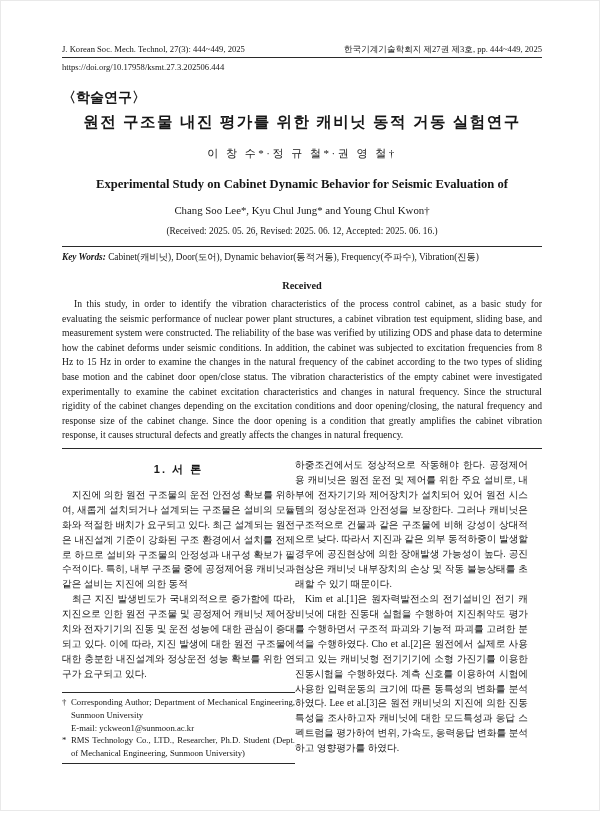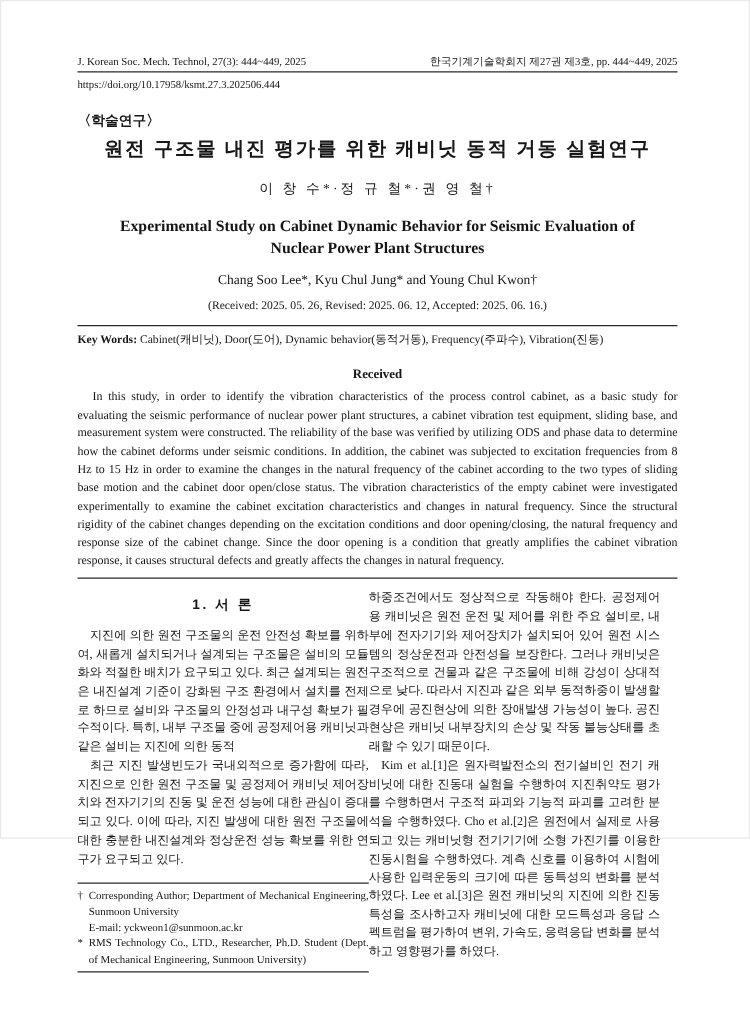--- a/index.html
+++ b/index.html
@@ -3,46 +3,46 @@
 <meta charset="utf-8">
 <style>
   * { box-sizing: border-box; margin: 0; padding: 0; }
   html, body { width: 600px; height: 821px; background: #ffffff; }
   body {
     font-family: "Liberation Serif", "DejaVu Serif", serif;
     color: #161616;
     overflow: hidden;
   }
   .page {
-    width: 600px; height: 671px;
+    width: 600px; height: 811px;
     padding: 42px 57px 0 61px;
     background: #ffffff;
     border: 1px solid #e9e9e9;
   }
 
   
   .hdr-row { display: flex; justify-content: space-between; font-size: 8.6px; line-height: 12px; white-space: nowrap; }
   .hdr-rule { border-bottom: 1.1px solid #2a2a2a; margin: 2px 0 3px; }
 
   
-  .category { margin-top: 16px; font-family: "Liberation Sans", "DejaVu Sans", sans-serif; font-size: 11px; font-weight: bold; }
+  .category { margin-top: 16px; font-family: "Liberation Sans", "DejaVu Sans", sans-serif; font-size: 14px; font-weight: bold; }
   .title-ko {
     margin-top: 5px; text-align: center;
     font-family: "Liberation Sans", "DejaVu Sans", sans-serif;
     font-size: 15.5px; font-weight: bold; letter-spacing: 1.5px;
   }
   .authors-ko { margin-top: 13px; text-align: center; font-size: 11px; letter-spacing: 2.5px; }
   .title-en { margin-top: 15px; text-align: center; font-size: 12.6px; font-weight: bold; line-height: 17px; }
   .authors-en { margin-top: 11px; text-align: center; font-size: 10.8px; }
   .dates { margin-top: 10px; text-align: center; font-size: 9.3px; }
 
   .rule { border-top: 1.1px solid #2a2a2a; }
   .kw-rule { margin-top: 10px; }
   .keywords { padding: 4px 0 3px; font-size: 9.3px; }
-  .keywords b { font-weight: bold; }
+  .keywords b { font-weight: bold; font-style: italic; }
 
   
   .abstract-heading { margin-top: 13px; text-align: center; font-size: 10.3px; font-weight: bold; }
   .abstract-text {
     margin-top: 6px; font-size: 9.6px; line-height: 14.6px;
     text-align: justify; text-indent: 12px;
   }
   .ab-rule { margin-top: 5px; }
 
   
@@ -83,21 +83,20 @@
   </header>
 
   <div class="category">〈학술연구〉</div>
 
   <h1 class="title-ko">원전 구조물 내진 평가를 위한 캐비닛 동적 거동 실험연구</h1>
 
   <div class="authors-ko">이 창 수*·정 규 철*·권 영 철†</div>
 
   <h2 class="title-en">
     <span style="display:block">Experimental Study on Cabinet Dynamic Behavior for Seismic Evaluation of</span>
-    <span style="display:block">Nuclear Power Plant Structures</span>
   </h2>
 
   <div class="authors-en">Chang Soo Lee*, Kyu Chul Jung* and Young Chul Kwon†</div>
 
   <div class="dates">(Received:  2025. 05. 26,  Revised:  2025. 06. 12,  Accepted:  2025. 06. 16.)</div>
 
   <div class="rule kw-rule"></div>
 
   <div class="keywords">
     <b>Key Words: </b><span>Cabinet(캐비닛), Door(도어), Dynamic behavior(동적거동), Frequency(주파수), Vibration(진동)</span>

